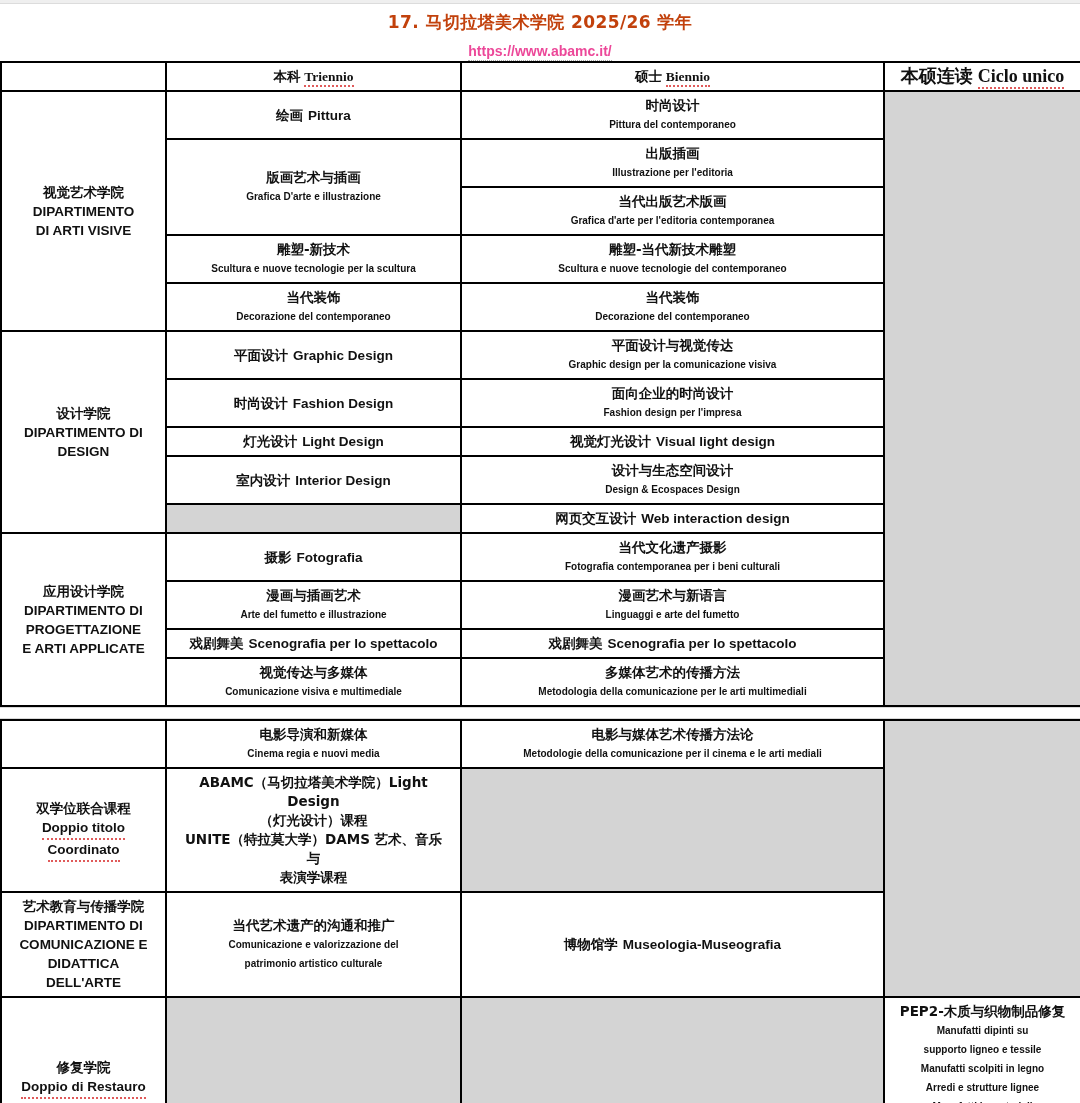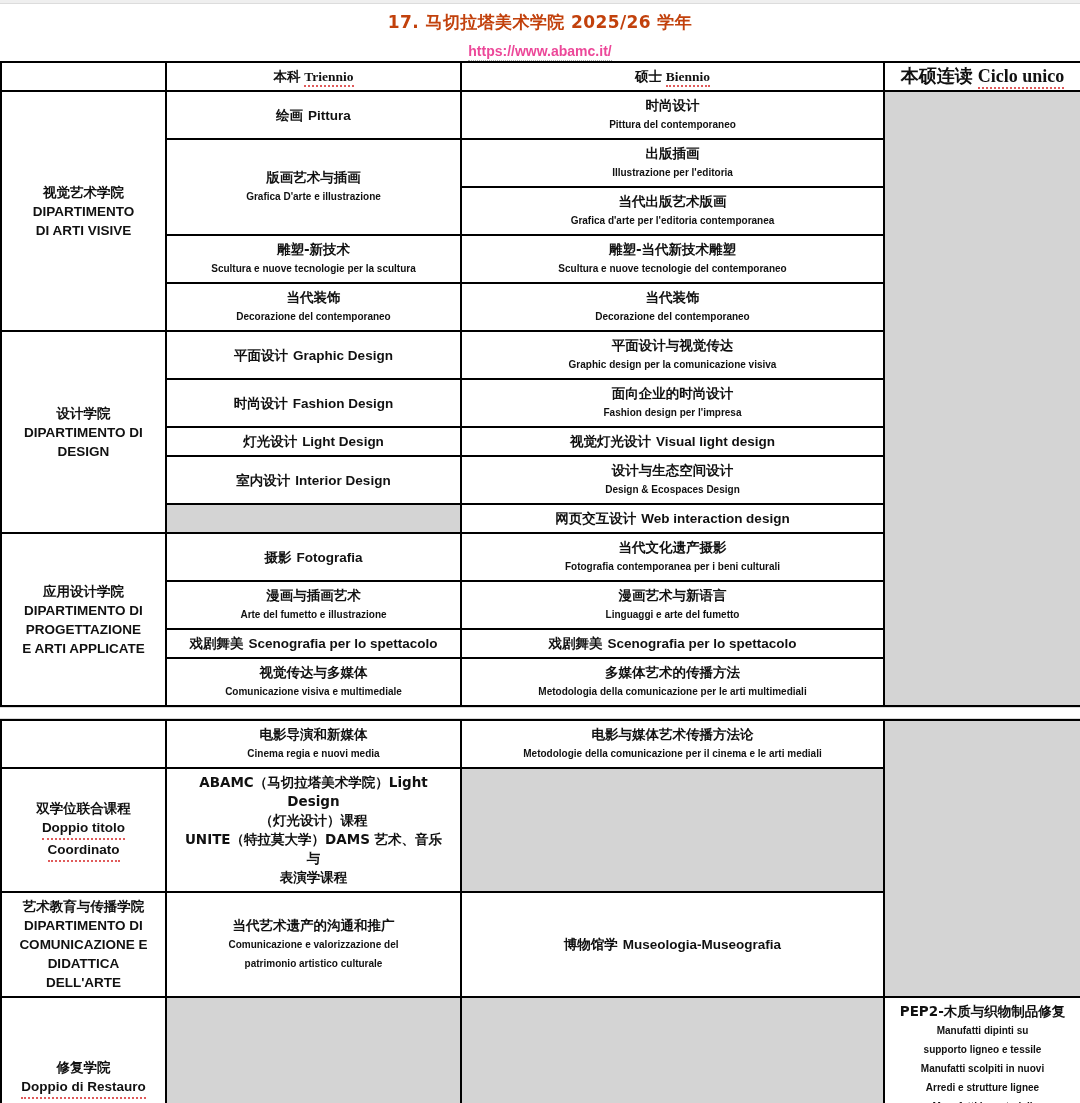--- a/index.html
+++ b/index.html
@@ -458,21 +458,21 @@
           <span class="ln"><span class="squig">Doppio di Restauro</span></span>
         </span>
       </td>
       <td class="grey"></td>
       <td class="grey"></td>
       <td>
         <span class="cell-lines">
           <span class="ln cn">PEP2-木质与织物制品修复</span>
           <span class="ln it">Manufatti dipinti su</span>
           <span class="ln it">supporto ligneo e tessile</span>
-          <span class="ln it">Manufatti scolpiti in nuovi</span>
+          <span class="ln it">Manufatti scolpiti in legno</span>
           <span class="ln it">Arredi e strutture lignee</span>
           <span class="ln it">Manufatti in materiali</span>
           <span class="ln it">sintetici lavorati assemblati</span>
           <span class="ln it">e/o dipinti</span>
         </span>
       </td>
     </tr>
   </tbody>
 </table>
 

